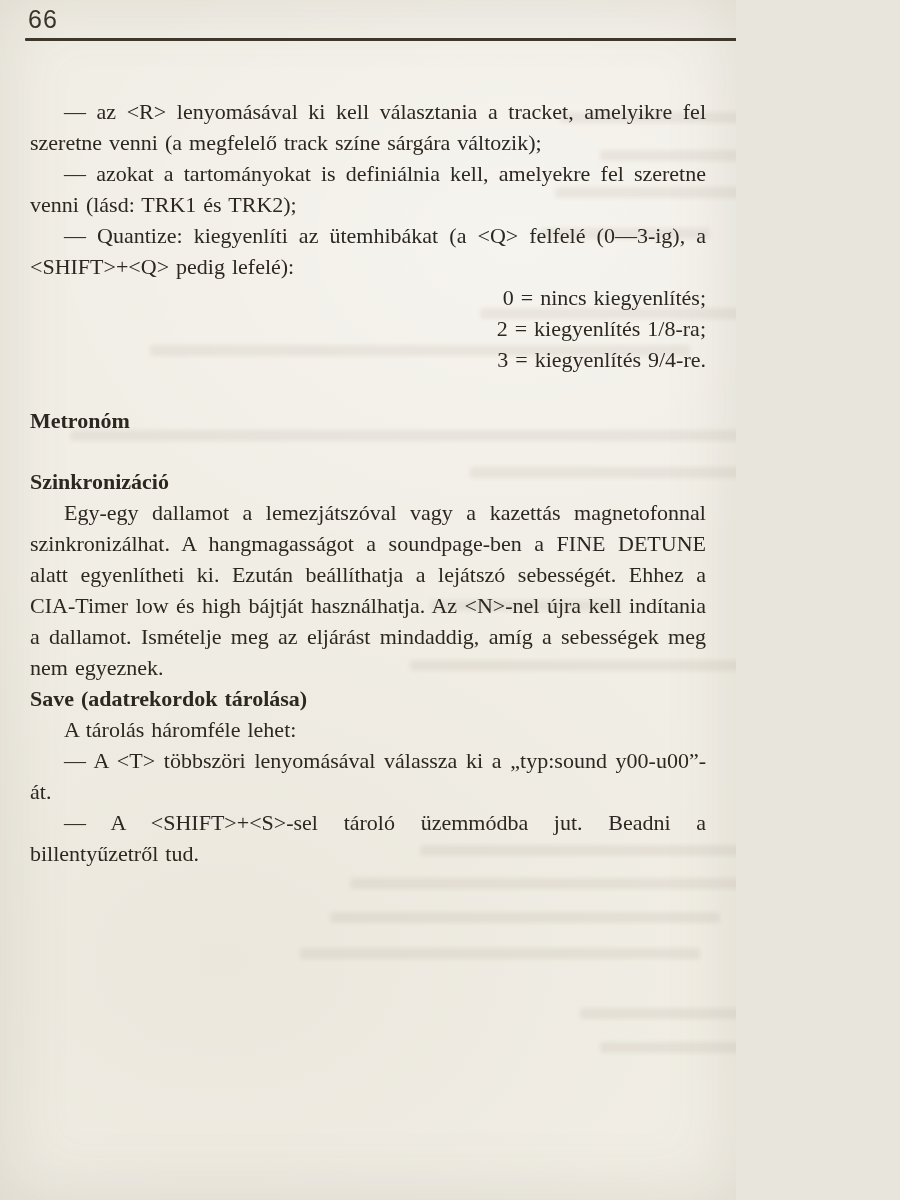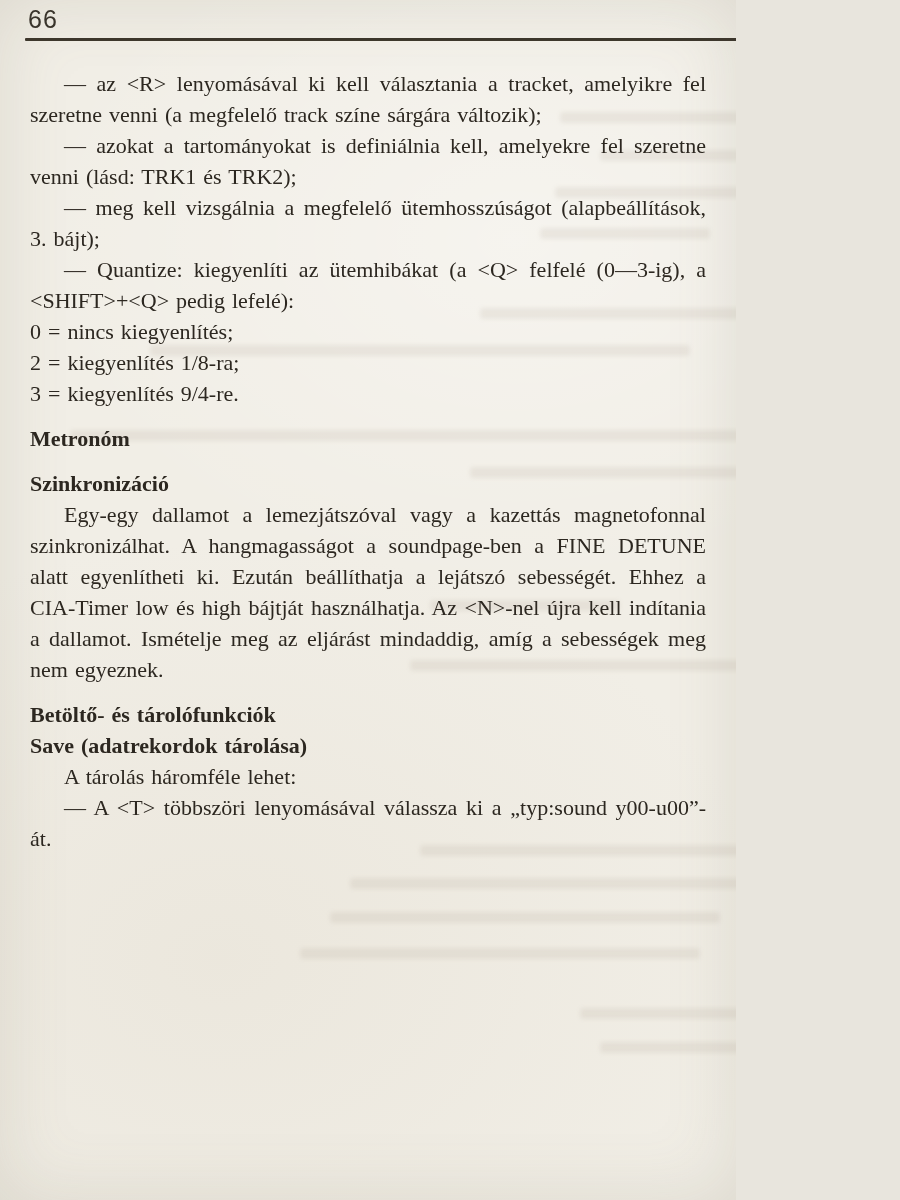--- a/index.html
+++ b/index.html
@@ -29,37 +29,37 @@
   }
   .rule {
     position: absolute;
     top: 38px; left: 25px;
     width: 846px; height: 3px;
     background: #3d372c;
     border-radius: 1px;
   }
   main {
     position: absolute;
-    top: 68px; left: 30px; right: 30px;
+    top: 96px; left: 30px; right: 30px;
   }
   main p {
     margin: 0;
     font-size: 22px;
     line-height: 31px;
     text-align: justify;
     word-spacing: 1.5px;
   }
   p.indent { text-indent: 34px; }
-  p.plain  { text-align: left; }
+  p.plain  { text-align: right; }
   p.heading {
     font-weight: bold;
     text-align: left;
     text-indent: 0;
   }
-  p.section-gap { margin-top: 14px; }
+  p.section-gap { margin-top: 30px; }
   
   .ghost {
     position: absolute;
     height: 11px;
     background: rgba(134,121,99,0.10);
     filter: blur(2px);
     border-radius: 4px;
     pointer-events: none;
   }
 </style>
@@ -84,30 +84,29 @@
   <div class="ghost" style="top:845px; left:420px; width:380px;"></div>
   <div class="ghost" style="top:878px; left:350px; width:470px;"></div>
   <div class="ghost" style="top:912px; left:330px; width:390px;"></div>
   <div class="ghost" style="top:948px; left:300px; width:400px;"></div>
   <div class="ghost" style="top:1008px; left:580px; width:180px;"></div>
   <div class="ghost" style="top:1042px; left:600px; width:280px;"></div>
 
   <main>
     <p class="indent">— az &lt;R&gt; lenyomásával ki kell választania a tracket, amelyikre fel szeretne venni (a megfelelő track színe sárgára változik);</p>
     <p class="indent">— azokat a tartományokat is definiálnia kell, amelyekre fel szeretne venni (lásd: TRK1 és TRK2);</p>
-    <p class="indent">— meg kell vizsgálnia a megfelelő ütemhosszúságot (alapbeállítások, 3. bájt);</p>
     <p class="indent">— Quantize: kiegyenlíti az ütemhibákat (a &lt;Q&gt; felfelé (0—3-ig), a &lt;SHIFT&gt;+&lt;Q&gt; pedig lefelé):</p>
     <p class="plain">0 = nincs kiegyenlítés;</p>
     <p class="plain">2 = kiegyenlítés 1/8-ra;</p>
     <p class="plain">3 = kiegyenlítés 9/4-re.</p>
 
     <p class="heading section-gap">Metronóm</p>
 
     <p class="heading section-gap">Szinkronizáció</p>
     <p class="indent">Egy-egy dallamot a lemezjátszóval vagy a kazettás magnetofonnal szinkronizálhat. A hangmagasságot a soundpage-ben a FINE DETUNE alatt egyenlítheti ki. Ezután beállíthatja a lejátszó sebességét. Ehhez a CIA-Timer low és high bájtját használhatja. Az &lt;N&gt;-nel újra kell indítania a dallamot. Ismételje meg az eljárást mindaddig, amíg a sebességek meg nem egyeznek.</p>
 
-    <p class="heading section-gap">Betöltő- és tárolófunkciók</p>
     <p class="heading">Save (adatrekordok tárolása)</p>
     <p class="indent">A tárolás háromféle lehet:</p>
     <p class="indent">— A &lt;T&gt; többszöri lenyomásával válassza ki a „typ:sound y00-u00”-át.</p>
+    <p class="indent">— A &lt;SHIFT&gt;+&lt;S&gt;-sel tároló üzemmódba jut. Beadni a billentyűzetről tud.</p>
   </main>
 
 </div>
 
 </body></html>

